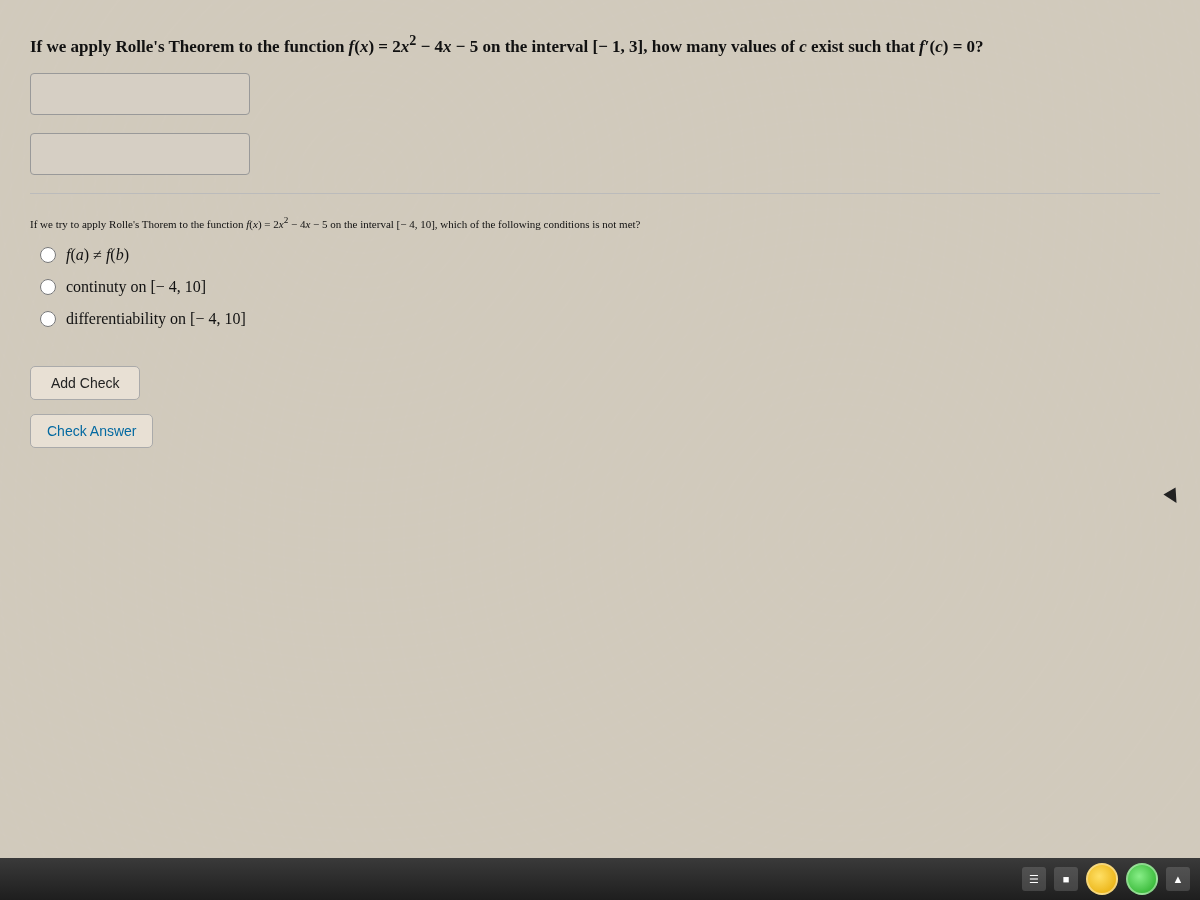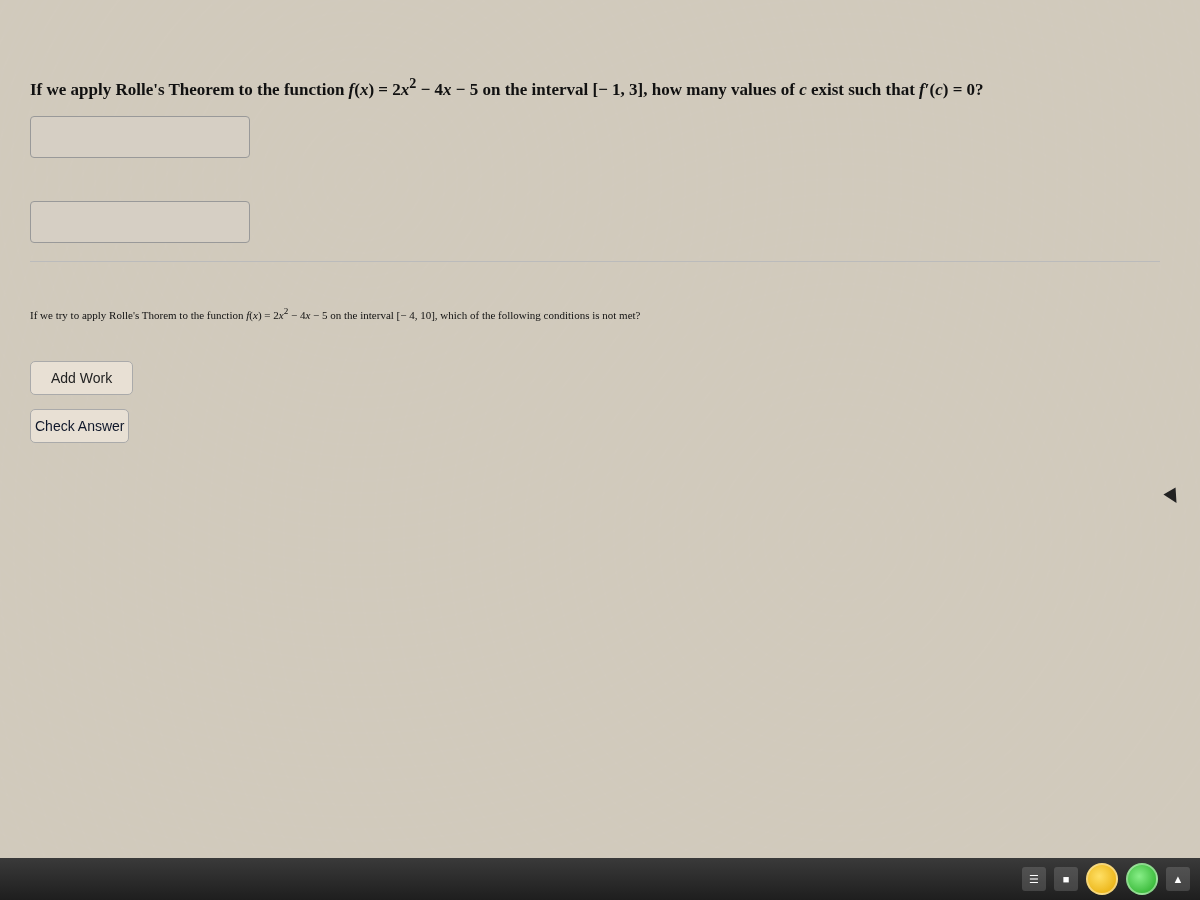--- a/index.html
+++ b/index.html
@@ -21,21 +21,20 @@
       top: 0;
       left: 0;
       width: 100%;
       height: 100%;
       background-color: rgba(210, 203, 190, 0.85);
       padding: 30px 40px 30px 30px;
     }
 
     .question-block {
       margin-bottom: 18px;
-      margin-top: 43px;
     }
 
     .question-text {
       font-size: 17px;
       font-weight: 600;
       line-height: 1.5;
       color: #111;
       margin-bottom: 14px;
     }
 
@@ -93,27 +92,27 @@
       font-size: 14px;
       font-weight: 500;
       color: #222;
       cursor: pointer;
       margin-top: 20px;
       margin-bottom: 14px;
     }
 
     .btn-check-answer {
       display: inline-block;
-      padding: 8px 4px;
+      padding: 8px 16px;
       background-color: #e8e0d4;
       border: 1.5px solid #aaa;
       border-radius: 5px;
       font-size: 14px;
       font-weight: 500;
-      color: #0f172a;
+      color: #0369a1;
       cursor: pointer;
       margin-bottom: 10px;
     }
 
     .divider-line {
       width: 100%;
       border: none;
       border-top: 1px solid #bbb;
       margin: 16px 0;
     }
@@ -192,24 +191,38 @@
     <div class="answer-box"></div>
   </div>
 
   <hr class="divider-line">
 
   <div class="question-block">
     <div class="sub-question">
       If we try to apply Rolle's Thorem to the function <span class="math-inline">f</span>(<span class="math-inline">x</span>) = 2<span class="math-inline">x</span><sup>2</sup> − 4<span class="math-inline">x</span> − 5 on the interval [− 4, 10], which of the following conditions is not met?
     </div>
 
+    <div class="radio-group">
+      <label class="radio-item">
+        <input type="radio" name="rolle-condition" style="">
+        <span><span class="math-inline">f</span>(<span class="math-inline">a</span>) ≠ <span class="math-inline">f</span>(<span class="math-inline">b</span>)</span>
+      </label>
+      <label class="radio-item">
+        <input type="radio" name="rolle-condition" style="">
+        <span>continuty on [− 4, 10]</span>
+      </label>
+      <label class="radio-item">
+        <input type="radio" name="rolle-condition" style="">
+        <span>differentiability on [− 4, 10]</span>
+      </label>
+    </div>
   </div>
 
   <div>
-    <button class="btn-add-work">Add Work</button>
+    <button class="btn-add-work">Add Check</button>
   </div>
   <div>
     <button class="btn-check-answer">Check Answer</button>
   </div>
 
 </div>
 
 <div class="cursor-arrow"></div>
 
 <div class="taskbar">

